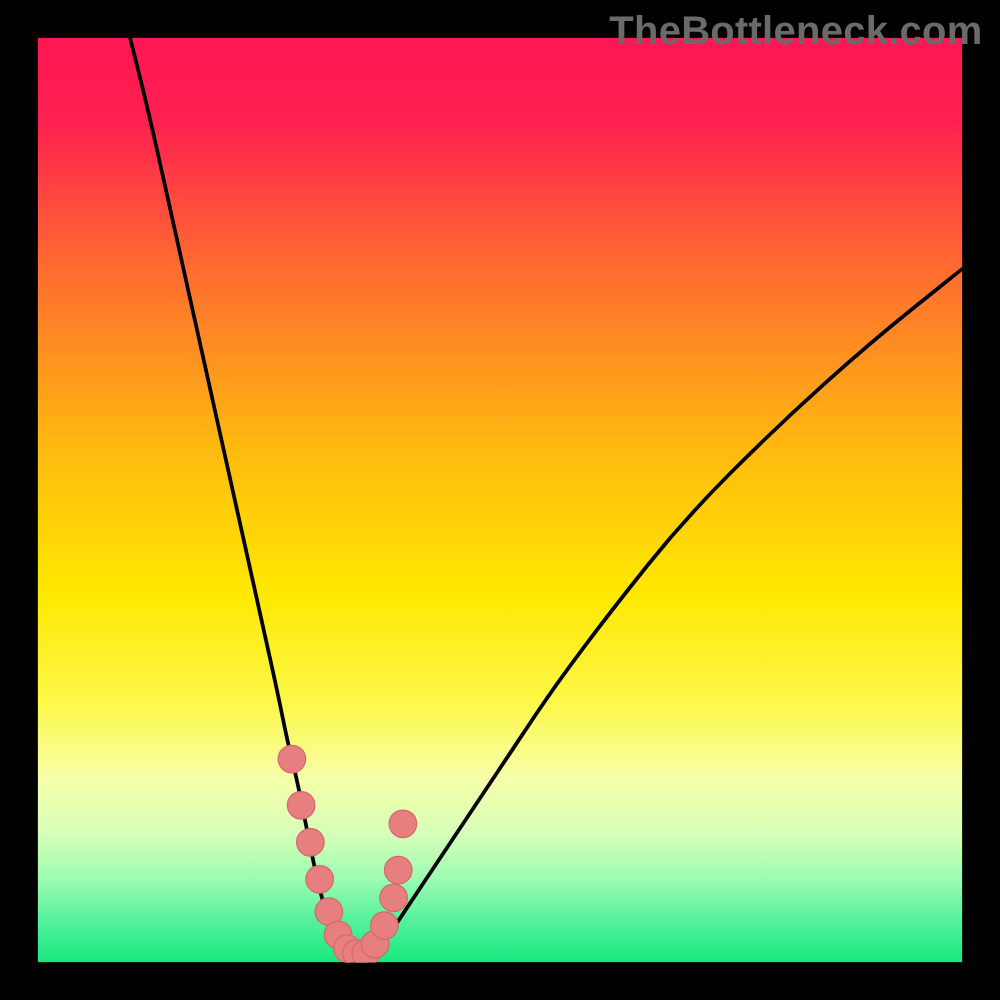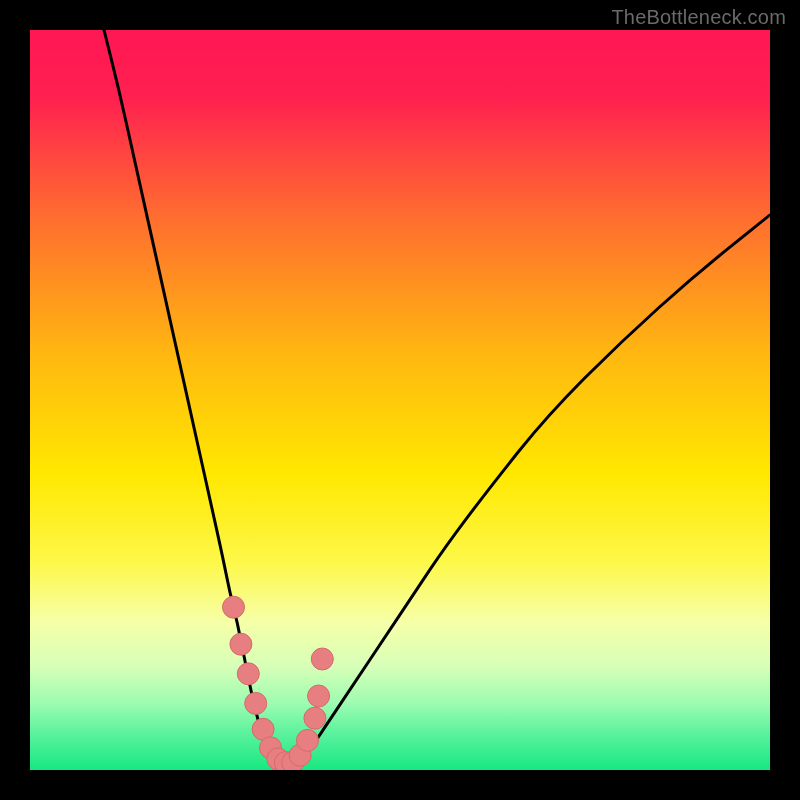--- a/index.html
+++ b/index.html
@@ -15,22 +15,22 @@
     position: relative;
     width: 800px;
     height: 800px;
     background: #000;
   }
   .watermark {
     position: absolute;
     top: 6px;
     right: 14px;
     color: #6a6a6a;
-    font-size: 20px;
-    font-weight: 400;
+    font-size: 32px;
+    font-weight: 700;
     font-family: Arial, sans-serif;
     letter-spacing: 0.2px;
     z-index: 10;
   }
   .plot-area {
     position: absolute;
     left: 30px;
     top: 30px;
     width: 740px;
     height: 740px;

